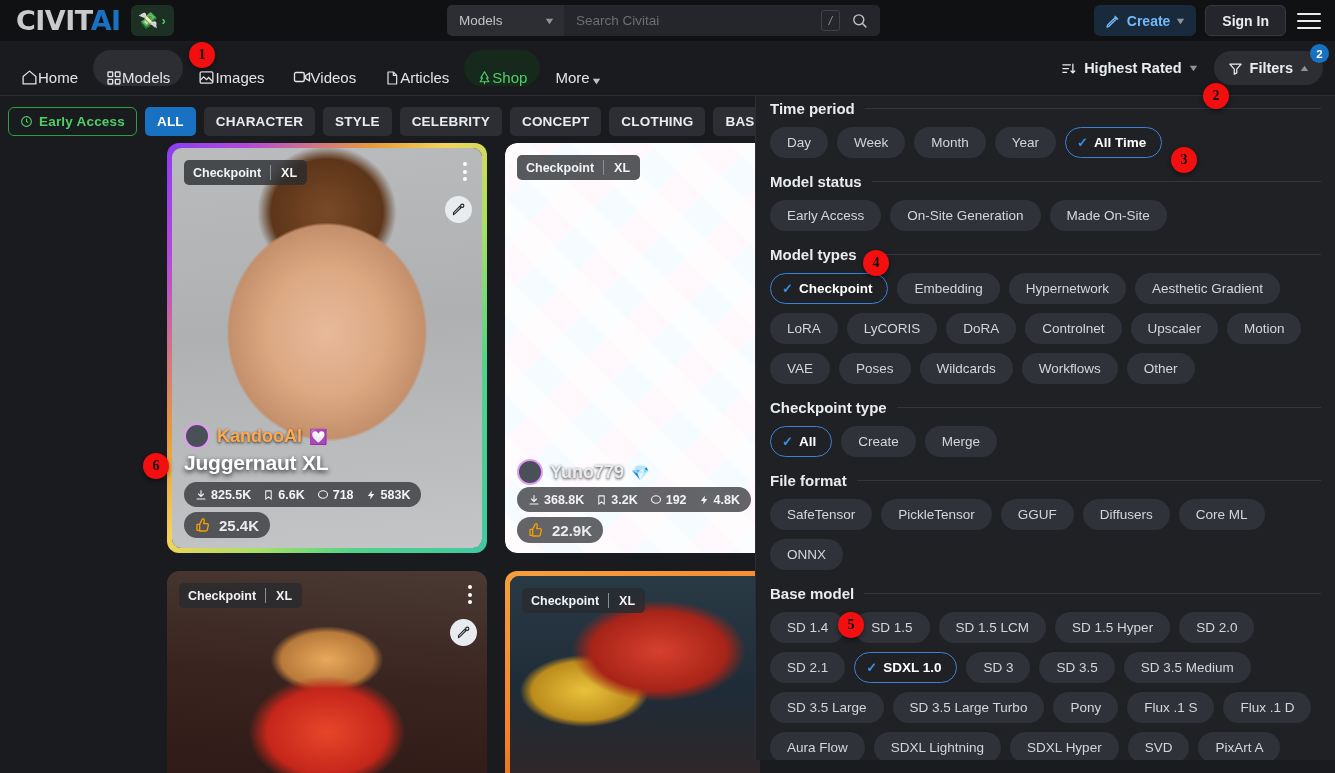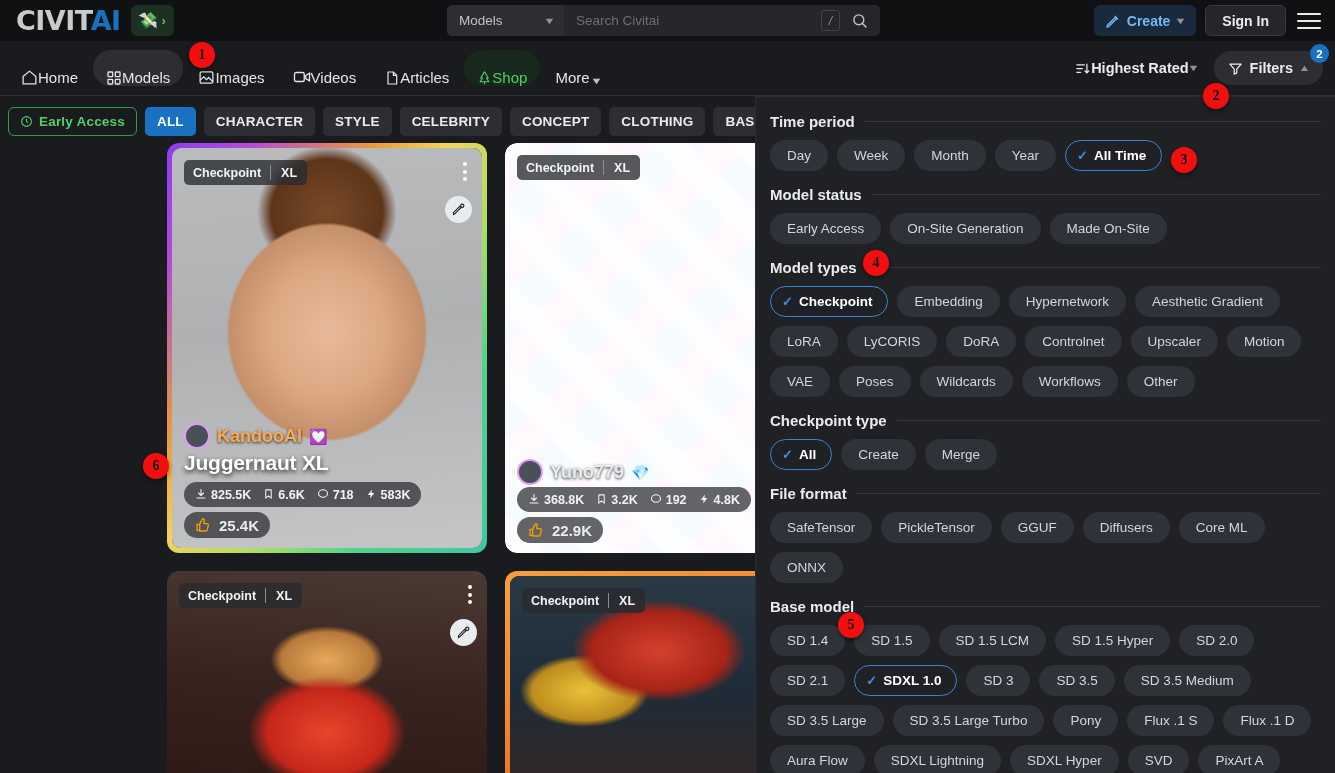--- a/index.html
+++ b/index.html
@@ -103,21 +103,21 @@
   .nav-item.active { background: #2c2e33; }
   .nav-item.shop { background: #16291c; color: #51cf66; }
   .nav-ico { display: flex; align-items: center; }
   .nav-chev { font-size: 9px; color: #c1c2c5; margin-left: 2px; transform: scaleX(1.4); }
 
   .nav-right {
     position: absolute; right: 12px; top: 10px;
     display: flex; align-items: center; gap: 6px;
   }
   .sort-btn {
-    display: flex; align-items: center; height: 34px;
+    display: flex; align-items: center; gap: 7px; height: 34px;
     padding: 0 10px; border-radius: 17px; cursor: pointer;
     font-size: 14.5px; font-weight: 700; color: #e9ecef;
   }
   .filters-btn {
     display: flex; align-items: center; gap: 7px; height: 34px;
     padding: 0 14px; border-radius: 17px; background: #2c2e33;
     cursor: pointer; font-size: 14.5px; font-weight: 700; color: #e9ecef;
     position: relative;
   }
   .filters-badge {
@@ -209,32 +209,32 @@
     font-size: 21px; font-weight: 700; color: #fff;
     text-shadow: 0 2px 5px rgba(0,0,0,.85);
     white-space: nowrap; margin-bottom: 7px; letter-spacing: -.2px;
   }
   .cf-stats {
     display: inline-flex; align-items: center; gap: 12px;
     background: rgba(40,42,46,.72); border-radius: 13px;
     height: 25px; padding: 0 11px; backdrop-filter: blur(4px);
     margin-bottom: 5px;
   }
-  .cf-stat { display: flex; align-items: flex-start; gap: 4px;
+  .cf-stat { display: flex; align-items: center; gap: 4px;
     font-size: 12.5px; font-weight: 700; color: #f1f3f5; }
   .cf-likes {
     display: inline-flex; align-items: center; gap: 8px;
     background: rgba(40,42,46,.72); border-radius: 13px;
     height: 26px; padding: 0 11px; backdrop-filter: blur(4px);
   }
   .cf-likes .lk { font-size: 15px; font-weight: 700; color: #e9ecef; }
 
   
   .filterpanel {
-    position: absolute; right: 0; top: 96px;
+    position: absolute; right: 0; top: 83px;
     width: 580px; height: 677px;
     background: #1f2125;
     border-left: 1px solid #2c2e33;
     border-top: 1px solid #2c2e33;
     padding: 16px 14px 0 14px;
     overflow: hidden; z-index: 30;
   }
   .fp-section { margin-bottom: 6px; }
   .fp-head { display: flex; align-items: center; gap: 10px; margin-bottom: 10px; }
   .fp-title { font-size: 15px; font-weight: 700; color: #e9ecef; white-space: nowrap; }

